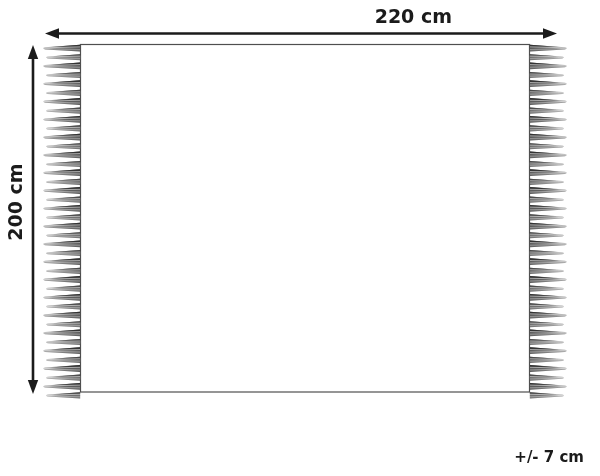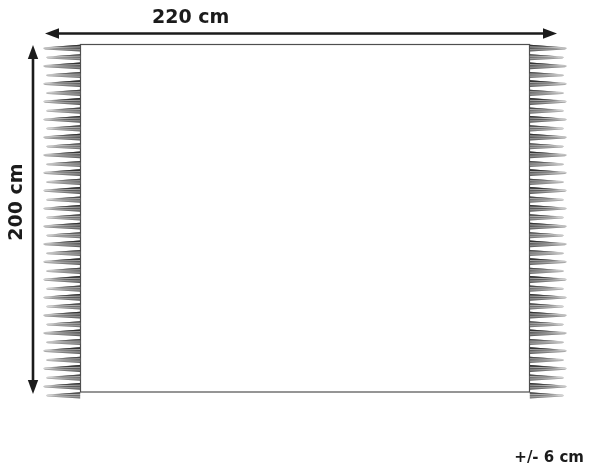--- a/index.html
+++ b/index.html
@@ -25,21 +25,21 @@
     font-weight: bold;
     color: #1b1b1b;
     white-space: nowrap;
     -webkit-user-select: none;
     user-select: none;
   }
   .width-label {
     left: 152px;
     width: 300px;
     top: 5px;
-    text-align: left;
+    text-align: right;
     font-size: 19px;
   }
   .height-label {
     left: -45px;
     top: 191px;
     width: 120px;
     height: 22px;
     text-align: center;
     font-size: 19px;
     transform: rotate(-90deg);
@@ -168,14 +168,14 @@
       <line x1="33" y1="57" x2="33" y2="382" stroke-width="2.6" stroke="#1b1b1b"></line>
       <polygon points="33,45 27.8,59 38.2,59" fill="#1b1b1b"></polygon>
       <polygon points="33,394 27.8,380 38.2,380" fill="#1b1b1b"></polygon>
     </g>
   </svg>
 
   <div class="label width-label">220 cm</div>
 
   <div class="label height-label">200 cm</div>
 
-  <div class="label tolerance-label">+/- 6 cm</div>
+  <div class="label tolerance-label">+/- 7 cm</div>
 </div>
 
 </body></html>

